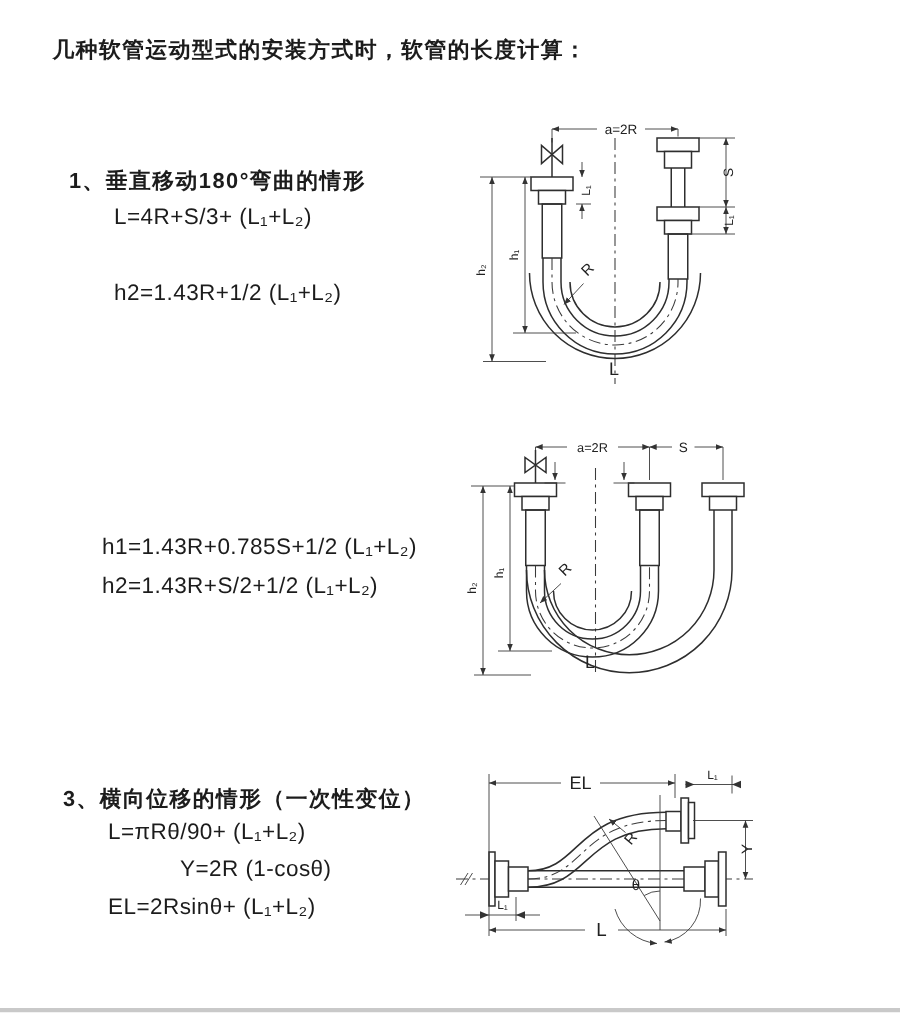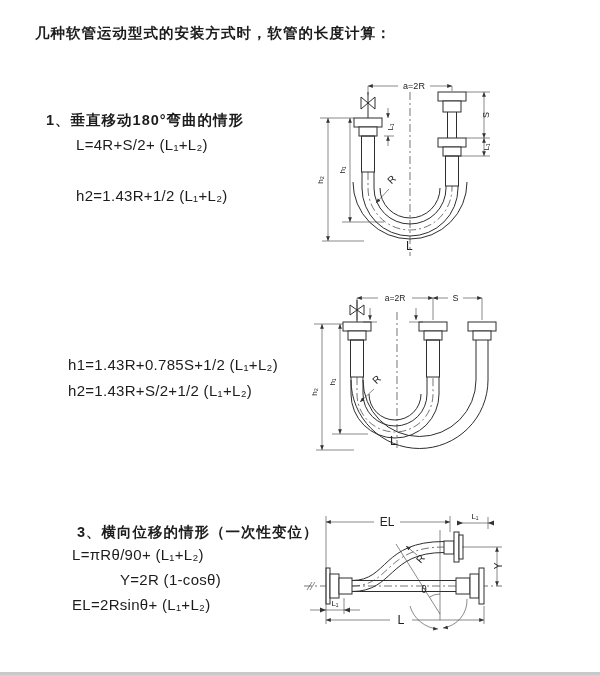--- a/index.html
+++ b/index.html
@@ -19,27 +19,27 @@
   .ah{fill:#333;stroke:none;}
 </style>
 </head>
 <body>
 
 <div class="page">
 
   <div class="abs title" style="left:35px;top:24px;">几种软管运动型式的安装方式时，软管的长度计算：</div>
 
   <div class="abs heading" style="left:46px;top:111px;">1、垂直移动180°弯曲的情形</div>
-  <div class="abs formula" style="left:76px;top:136px;">L=4R+S/2+ (L₁+L₂)</div>
+  <div class="abs formula" style="left:76px;top:136px;">L=4R+S/3+ (L₁+L₂)</div>
   <div class="abs formula" style="left:76px;top:187px;">h2=1.43R+1/2 (L₁+L₂)</div>
 
   <div class="abs formula" style="left:68px;top:356px;">h1=1.43R+0.785S+1/2 (L₁+L₂)</div>
   <div class="abs formula" style="left:68px;top:382px;">h2=1.43R+S/2+1/2 (L₁+L₂)</div>
 
-  <div class="abs heading" style="left:42px;top:523px;margin-left:35px;">3、横向位移的情形（一次性变位）</div>
+  <div class="abs heading" style="left:42px;top:523px;">3、横向位移的情形（一次性变位）</div>
   <div class="abs formula" style="left:72px;top:546px;">L=πRθ/90+ (L₁+L₂)</div>
   <div class="abs formula" style="left:72px;top:571px;margin-left:48px;">Y=2R (1-cosθ)</div>
   <div class="abs formula" style="left:72px;top:596px;">EL=2Rsinθ+ (L₁+L₂)</div>
 
   <svg style="left:312px;top:70px;" width="268" height="192" viewBox="0 0 268 192">
     <defs>
       <marker id="m1" viewBox="0 0 10 10" refX="10" refY="5" markerWidth="8" markerHeight="8" orient="auto-start-reverse">
         <path d="M0,1 L10,5 L0,9 Z" fill="#333"></path>
         </marker>
       <pattern id="braid1" width="3" height="3" patternUnits="userSpaceOnUse">

